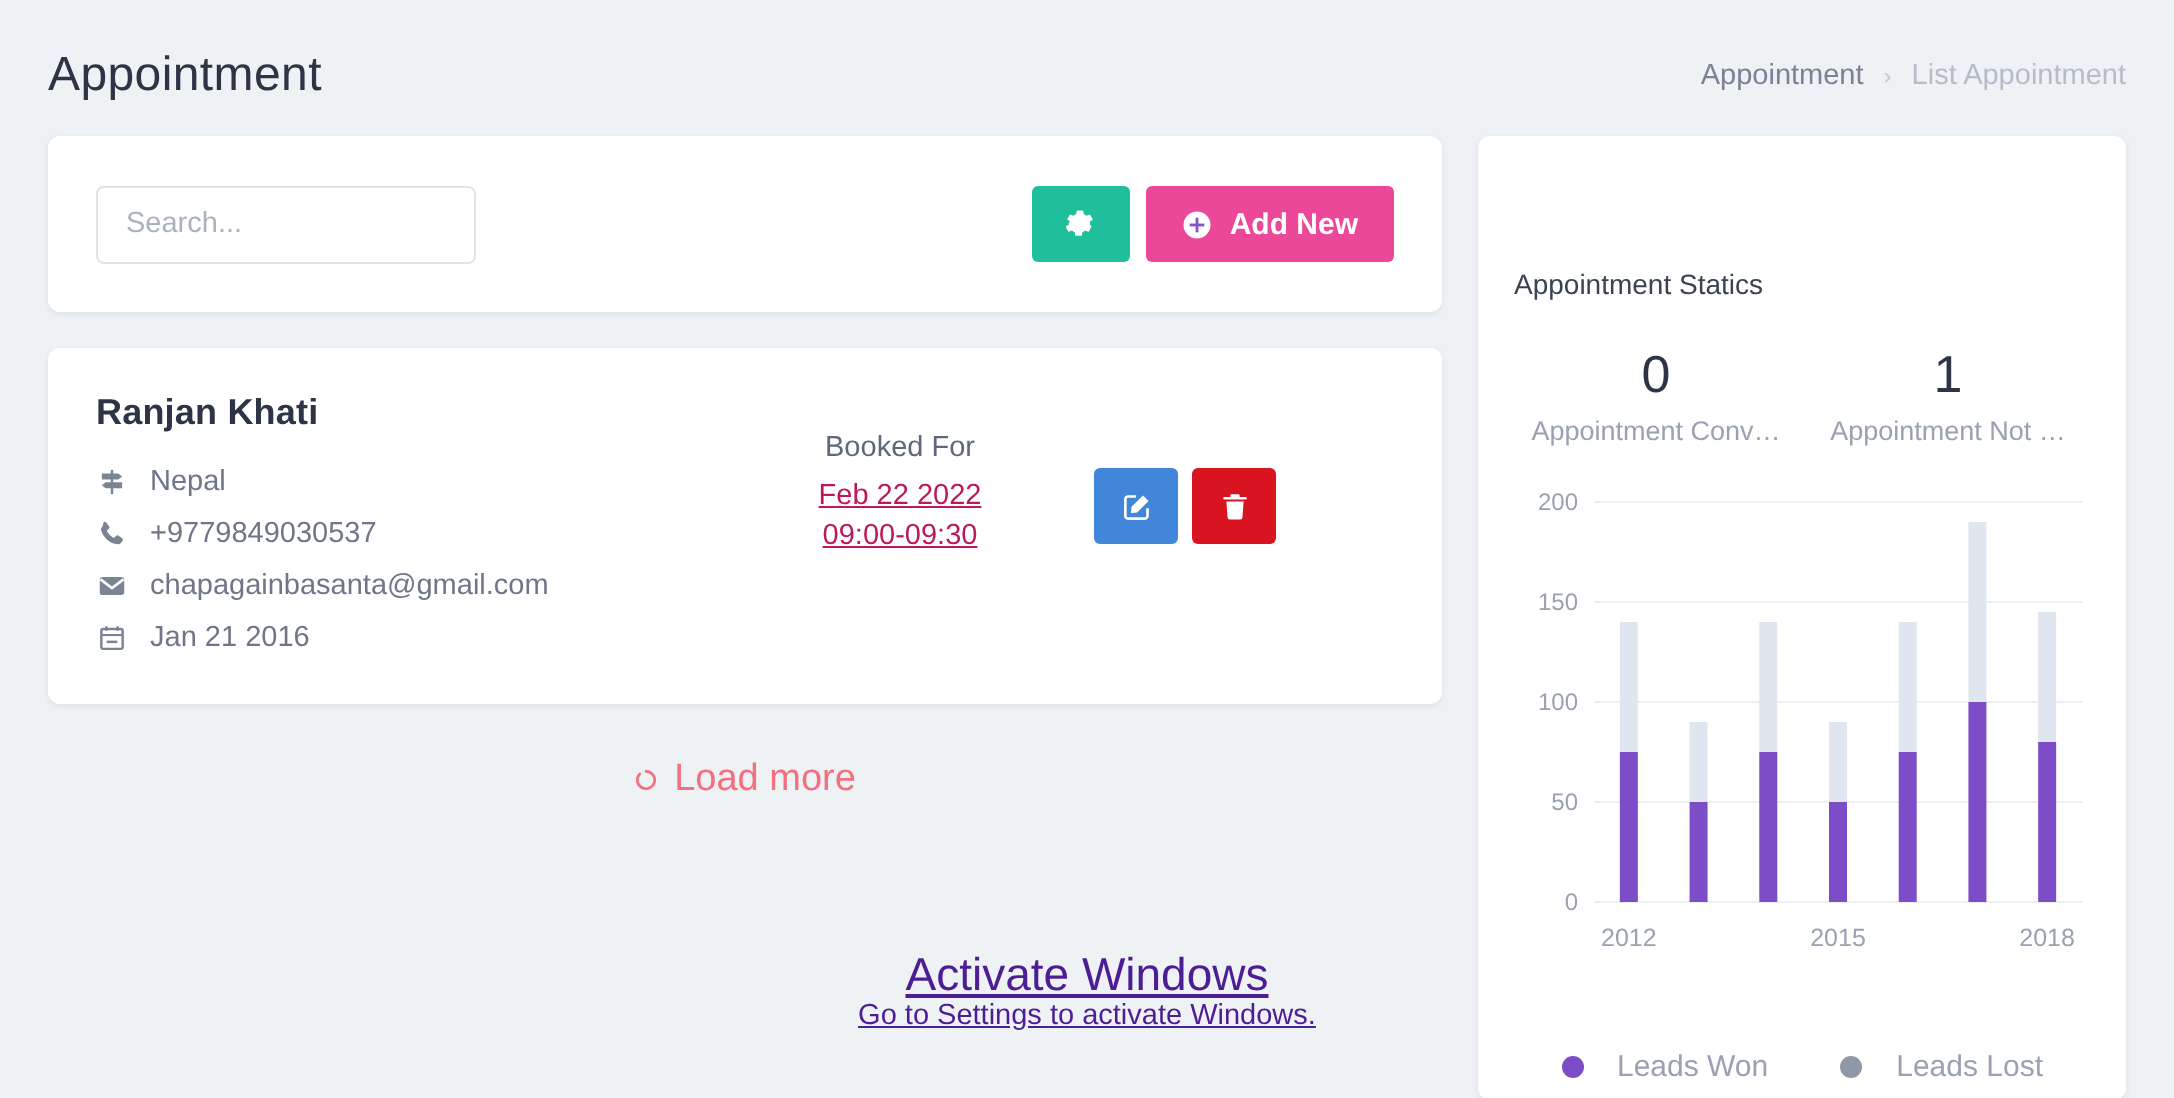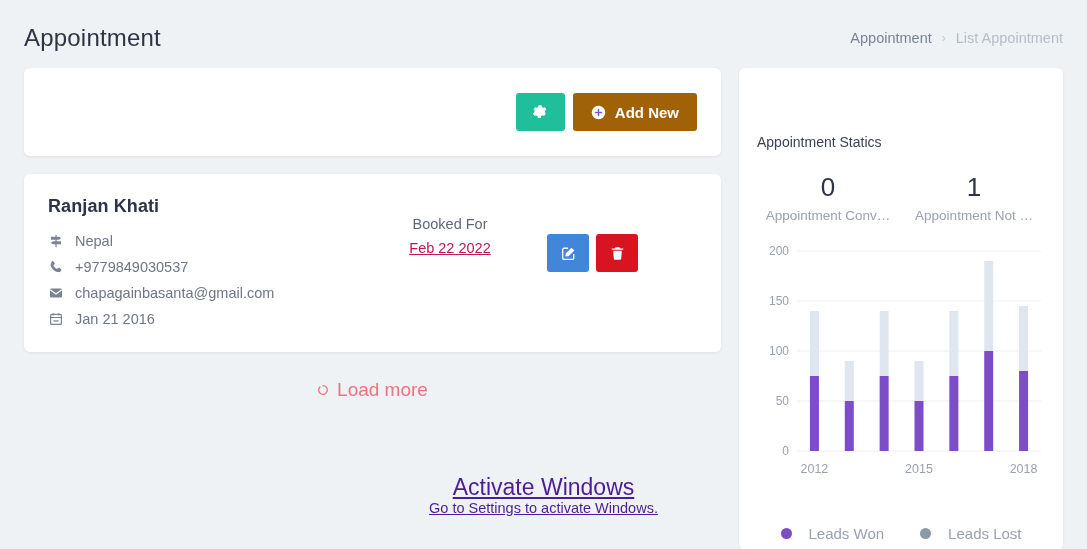--- a/index.html
+++ b/index.html
@@ -92,21 +92,21 @@
     background: #1fbf9c;
     border: none;
     border-radius: 3px;
     display: flex;
     align-items: center;
     justify-content: center;
     cursor: pointer;
   }
   .btn-addnew {
     height: 38px;
-    background: #a16207;
+    background: #ec4899;
     border: none;
     border-radius: 3px;
     margin-left: 8px;
     padding: 0 18px;
     display: flex;
     align-items: center;
     gap: 9px;
     color: #fff;
     font-size: 15px;
     font-weight: bold;
@@ -284,20 +284,21 @@
     <span class="crumb-sep">›</span>
     <span class="crumb-current">List Appointment</span>
   </div>
 </div>
 
 <div class="layout">
 
   <div class="col-left">
 
     <div class="card toolbar-card">
+      <input class="search-input" type="text" placeholder="Search..." style="">
       <div class="toolbar-actions">
         <button class="btn-settings">
           <span class="ico">
             <svg width="16" height="16" viewBox="0 0 16 16" fill="#ffffff">
               <path d="M8 5.2a2.8 2.8 0 1 0 0 5.6 2.8 2.8 0 0 0 0-5.6zm0 4.2a1.4 1.4 0 1 1 0-2.8 1.4 1.4 0 0 1 0 2.8z"></path>
               <path d="M14.1 9.1l-1.2-.7c.05-.26.08-.53.08-.8s-.03-.54-.08-.8l1.2-.7a.5.5 0 0 0 .2-.63l-1.1-1.9a.5.5 0 0 0-.62-.2l-1.3.52a4.9 4.9 0 0 0-1.38-.8L9.7 1.65A.5.5 0 0 0 9.2 1.2H6.8a.5.5 0 0 0-.5.45l-.18 1.4c-.5.19-.96.46-1.38.8l-1.3-.52a.5.5 0 0 0-.62.2l-1.1 1.9a.5.5 0 0 0 .2.63l1.2.7c-.5.26-.8.53-.8.8s.3.54.08.8l-1.2.7a.5.5 0 0 0-.2.63l1.1 1.9a.5.5 0 0 0 .62.2l1.3-.52c.42.34.88.61 1.38.8l.18 1.4a.5.5 0 0 0 .5.45h2.4a.5.5 0 0 0 .5-.45l.18-1.4c.5-.19.96-.46 1.38-.8l1.3.52a.5.5 0 0 0 .62-.2l1.1-1.9a.5.5 0 0 0-.2-.63z"></path>
             </svg>
           </span>
         </button>
         <button class="btn-addnew">
@@ -356,20 +357,21 @@
               <path d="M5 10.2h6" stroke-width="1.4"></path>
             </svg>
           </span>
           <span>Jan 21 2016</span>
         </div>
       </div>
 
       <div class="appt-booked">
         <div class="booked-label">Booked For</div>
         <div class="booked-line">Feb 22 2022</div>
+        <div class="booked-line">09:00-09:30</div>
       </div>
 
       <div class="appt-actions">
         <button class="btn-edit">
           <span class="ico">
             <svg width="15" height="15" viewBox="0 0 16 16" fill="none" stroke="#ffffff" stroke-width="1.4">
               <path d="M13.6 8.6v4.2a1.4 1.4 0 0 1-1.4 1.4H3.2a1.4 1.4 0 0 1-1.4-1.4V3.8a1.4 1.4 0 0 1 1.4-1.4h4.3"></path>
               <path d="M11.2 1.8l3 3-6.1 6.1-3.4.4.4-3.4z" fill="#ffffff" stroke="none"></path>
             </svg>
           </span>

